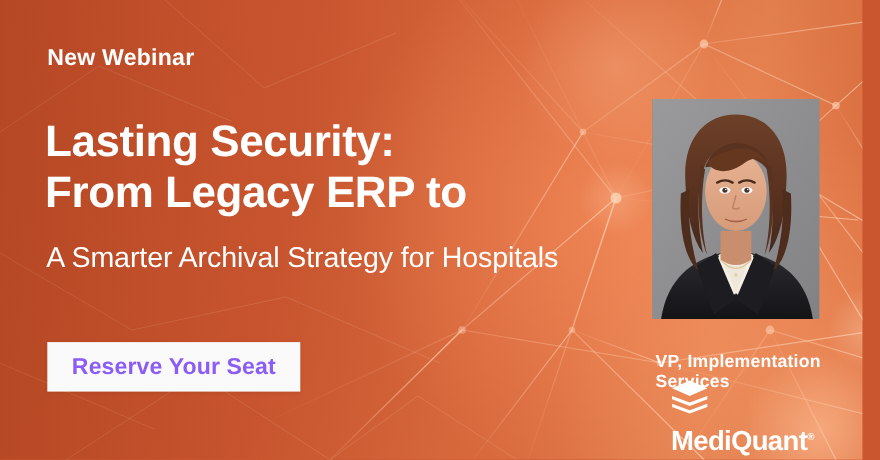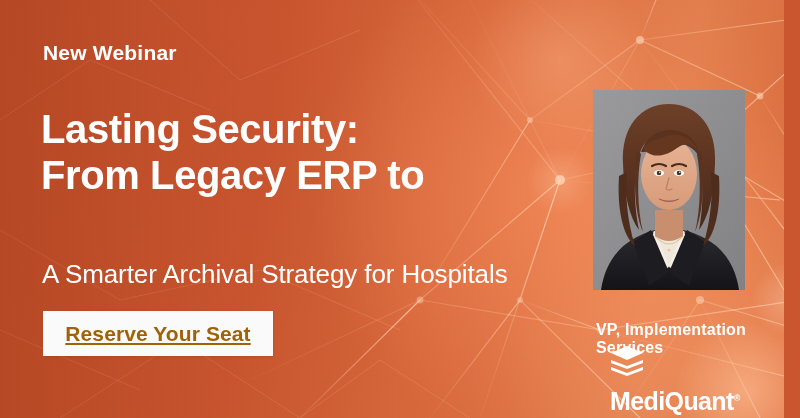--- a/index.html
+++ b/index.html
@@ -40,36 +40,34 @@
   .headline {
     position:absolute; left:41px; top:106px;
     font-size:40px; font-weight:bold; color:#ffffff;
     line-height:46px; letter-spacing:-0.4px;
   }
 
   .subhead {
     position:absolute; left:42px; top:219px;
     font-size:26px; font-weight:normal; color:#ffffff;
     letter-spacing:-0.1px;
-    margin-top:40px;
   }
 
   .cta {
     position:absolute; left:43px; top:311px;
     width:230px; height:45px;
     background:#fbfafa;
     border:none;
-    color:#a16207;
+    color:#8b5cf6;
     font-family:"Liberation Sans", sans-serif;
     font-size:21px; font-weight:bold;
     letter-spacing:0.1px;
     cursor:pointer;
     display:flex; align-items:center; justify-content:center;
     box-shadow:0 1px 3px rgba(120,40,15,0.18);
-    text-decoration:underline;
   }
 
   
   .photo-frame {
     position:absolute; left:593px; top:90px;
     width:152px; height:200px;
     background:#8e8e90;
     overflow:hidden;
   }
   .photo-frame svg { display:block; }

